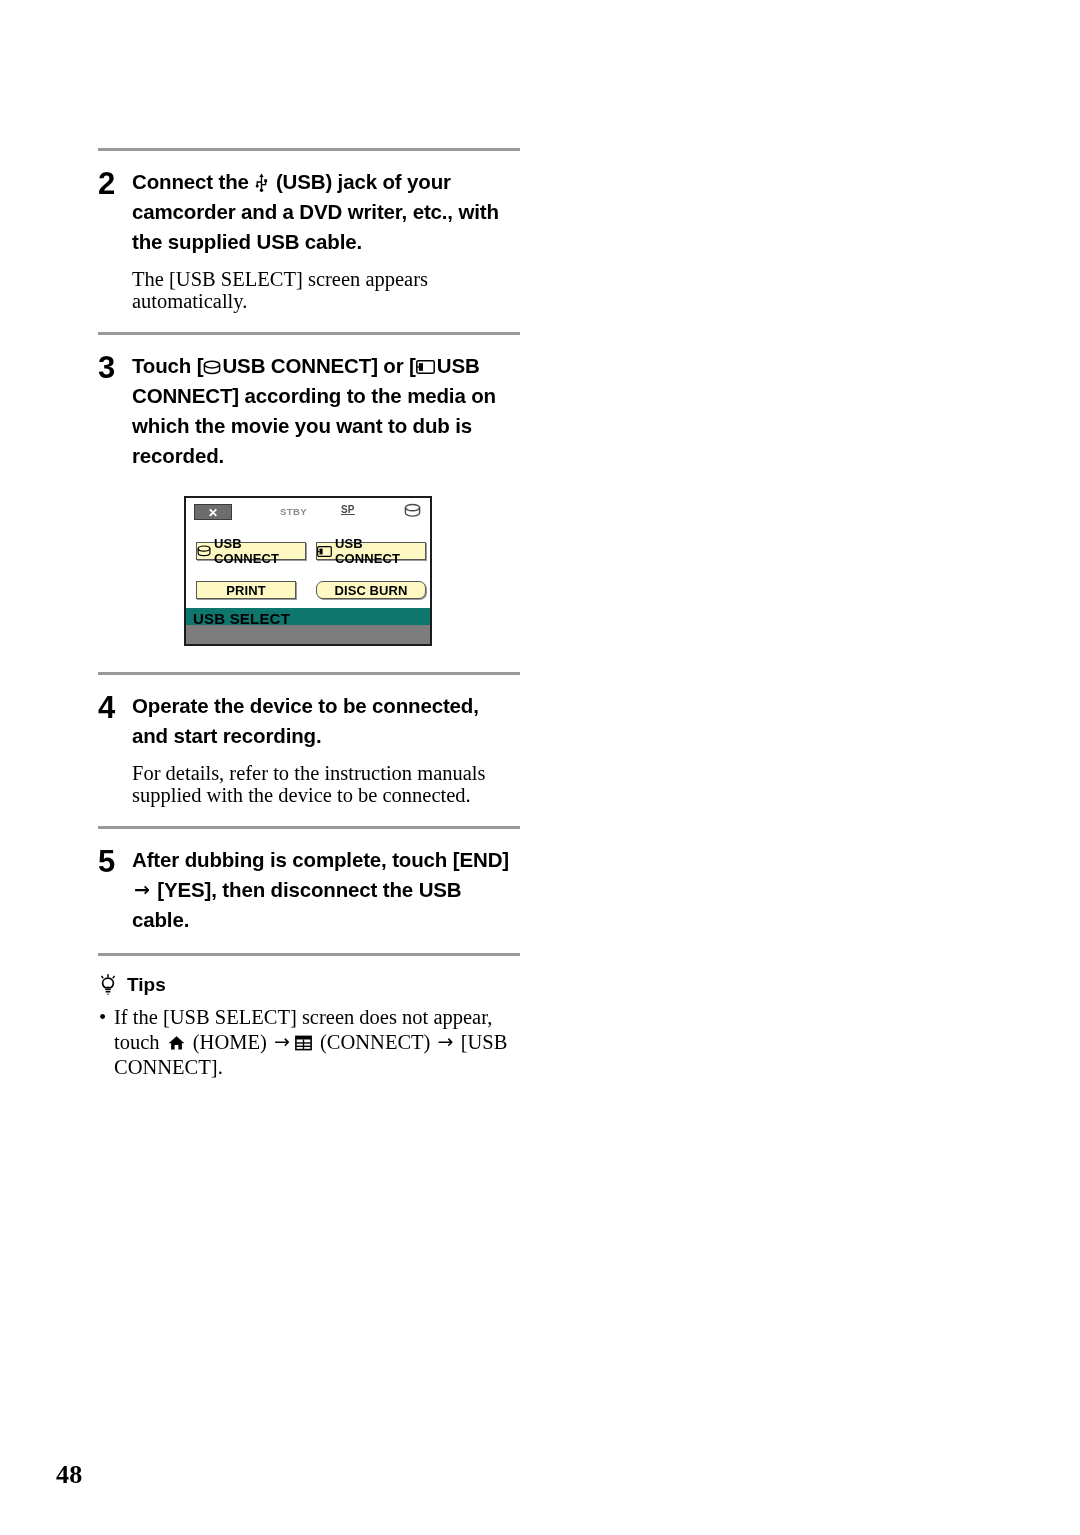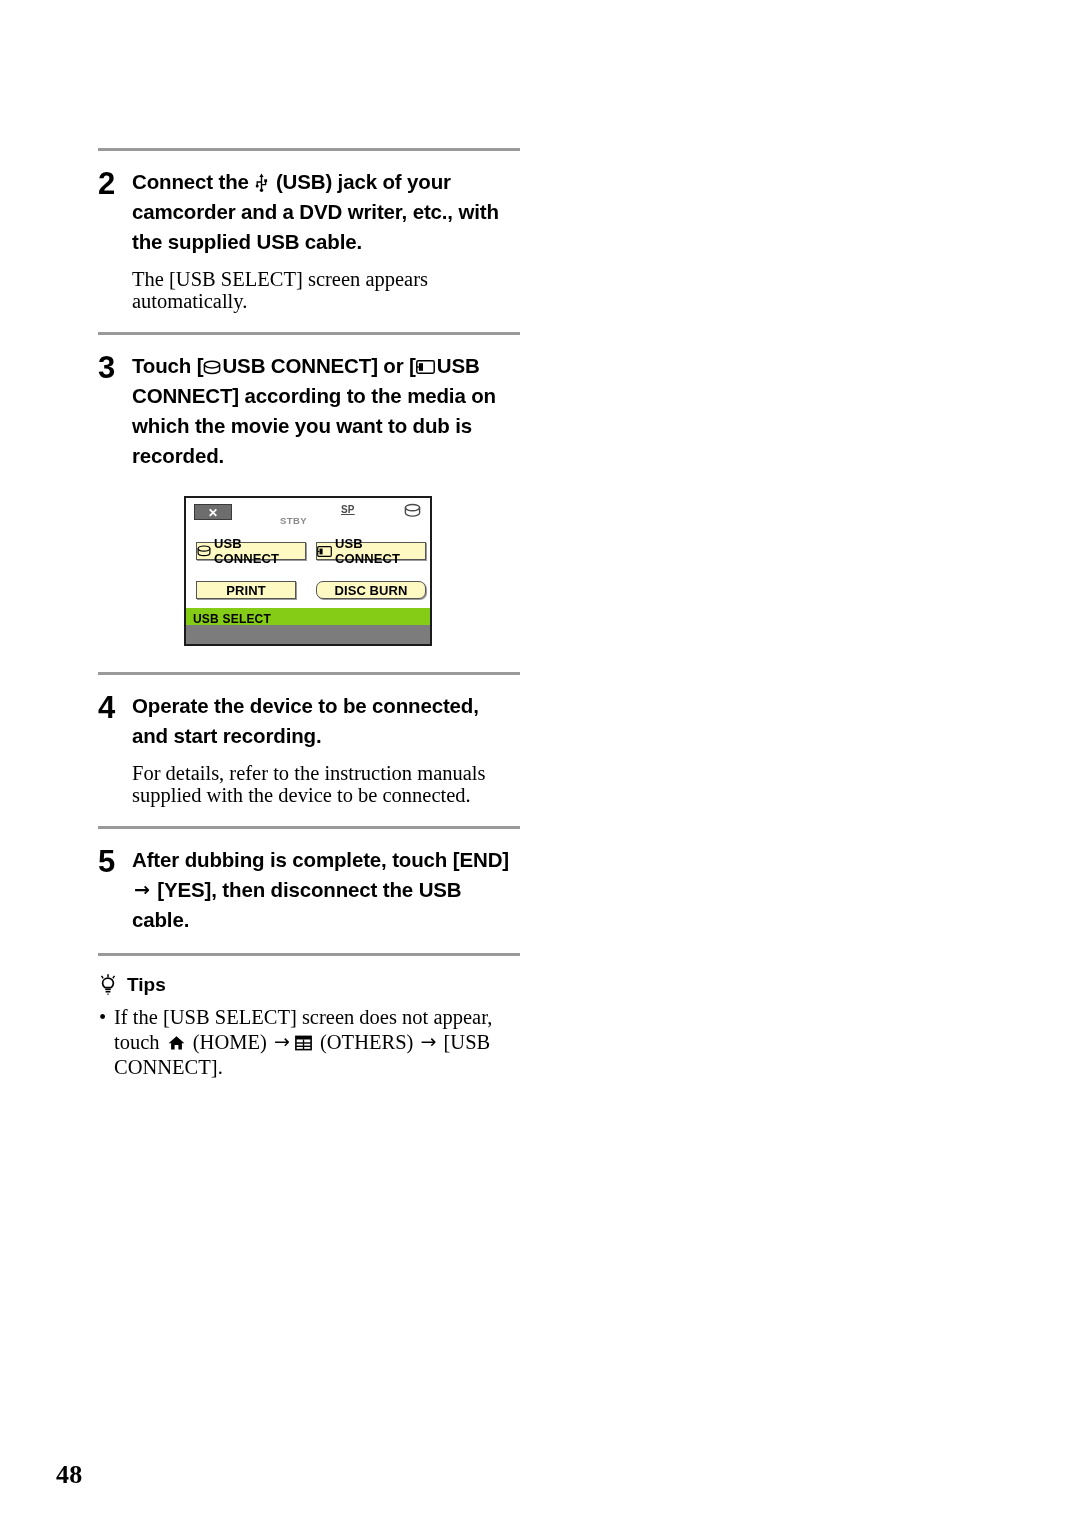--- a/index.html
+++ b/index.html
@@ -150,21 +150,21 @@
     border: 1px solid #3a3a3a;
     color: #ffffff;
     font-size: 12px;
     font-weight: bold;
     line-height: 16px;
     text-align: center;
     box-sizing: border-box;
   }
   .lcd-stby {
     position: absolute;
-    left: 94px; top: 17px;
+    left: 94px; top: 8px;
     font-size: 9.5px;
     font-weight: bold;
     color: #8a8a8a;
     letter-spacing: 0.4px;
   }
   .lcd-sp {
     position: absolute;
     left: 155px; top: 6px;
     font-size: 10px;
     font-weight: bold;
@@ -201,22 +201,22 @@
   .btn-usb-hdd   { left: 10px;  top: 44px; width: 110px; }
   .btn-usb-card  { left: 130px; top: 44px; width: 110px; }
   .btn-print     { left: 10px;  top: 83px; width: 100px; }
   .btn-discburn  { left: 130px; top: 83px; width: 110px; border-radius: 7px; }
 
   .lcd-label {
     position: absolute;
     left: 0; right: 0;
     top: 110px;
     height: 21px;
-    background: #84cc16;
-    font-size: 12px;
+    background: #0f766e;
+    font-size: 15px;
     font-weight: bold;
     letter-spacing: 0.2px;
     display: flex;
     align-items: center;
     padding-left: 7px;
     box-sizing: border-box;
   }
   .lcd-footer {
     position: absolute;
     left: 0; right: 0;
@@ -379,20 +379,20 @@
 
     <ul class="tips-list">
       <li><span>If the [USB SELECT] screen does not appear, touch </span><span class="ic icon-home"><svg viewBox="0 0 17 16" width="17" height="16">
               <path d="M8.5 1.2 L16.4 8.2 L13.9 8.2 L13.9 14.6 L10.4 14.6 L10.4 10.0 L6.6 10.0 L6.6 14.6 L3.1 14.6 L3.1 8.2 L0.6 8.2 Z" fill="#000"></path>
             </svg></span><span> (HOME) </span><span class="arrow-r">→</span><span class="ic icon-others"><svg viewBox="0 0 17 16" width="17" height="16">
               <rect x="0.9" y="1.4" width="15.2" height="13.2" fill="none" stroke="#000" stroke-width="1.6"></rect>
               <rect x="0.9" y="1.4" width="15.2" height="3.1" fill="#000"></rect>
               <line x1="0.9" y1="8.0" x2="16.1" y2="8.0" stroke="#000" stroke-width="1.4"></line>
               <line x1="0.9" y1="11.3" x2="16.1" y2="11.3" stroke="#000" stroke-width="1.4"></line>
               <line x1="8.5" y1="4.5" x2="8.5" y2="14.6" stroke="#000" stroke-width="1.4"></line>
-            </svg></span><span> (OTHERS) </span><span class="arrow-r">→</span><span> [USB CONNECT].</span></li>
+            </svg></span><span> (CONNECT) </span><span class="arrow-r">→</span><span> [USB CONNECT].</span></li>
     </ul>
 
   </div>
 
   <div class="page-number">48</div>
 
 </div>
 
 </body></html>

